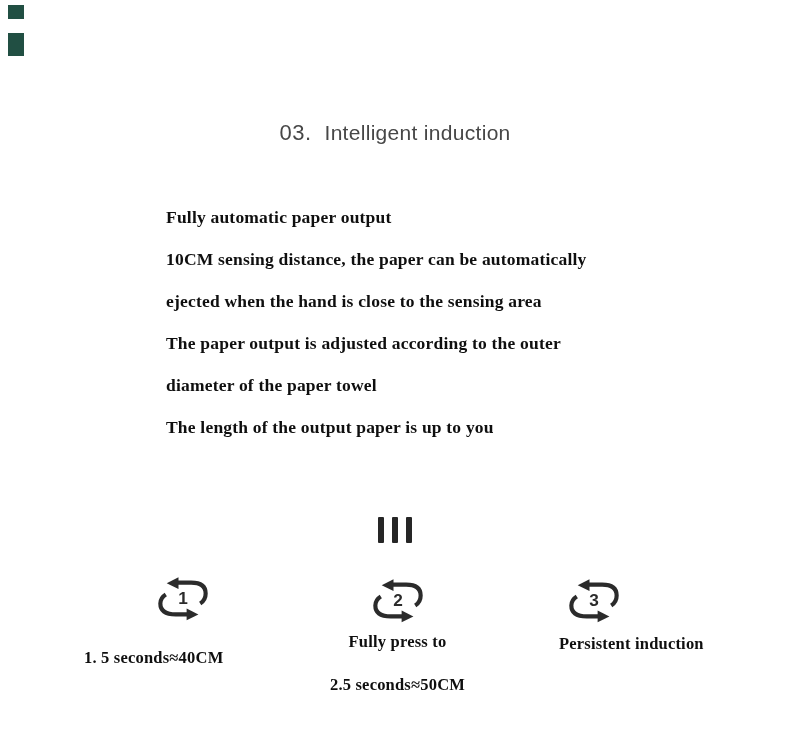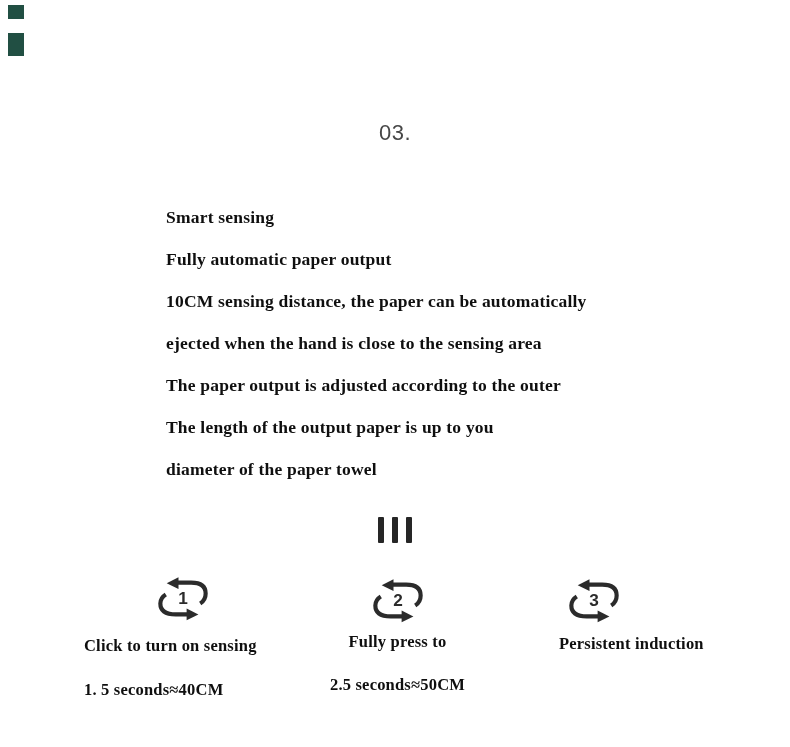--- a/index.html
+++ b/index.html
@@ -65,49 +65,48 @@
   }
 </style>
 </head>
 <body>
 
 <div class="corner-marker m1"></div>
 <div class="corner-marker m2"></div>
 
 <div class="title">
   <span class="title-number">03.</span>
+  <span class="title-text">Intelligent induction</span>
 </div>
 
 <div class="body-block">
-  <div class="body-line">Smart sensing</div>
   <div class="body-line">Fully automatic paper output</div>
   <div class="body-line">10CM sensing distance, the paper can be automatically</div>
   <div class="body-line">ejected when the hand is close to the sensing area</div>
   <div class="body-line">The paper output is adjusted according to the outer</div>
+  <div class="body-line">diameter of the paper towel</div>
   <div class="body-line">The length of the output paper is up to you</div>
-  <div class="body-line">diameter of the paper towel</div>
 </div>
 
 <div class="separator">
   <div class="bar"></div>
   <div class="bar"></div>
   <div class="bar"></div>
 </div>
 
 <div class="feature f1">
   <div class="icon-wrap">
     <svg class="loop-icon" width="58" height="50" viewBox="0 0 64 50" aria-hidden="true">
       <path class="stroke" d="M 26 7 H 41 C 52 7 57 11 57 19 C 57 24 55 27.5 51 30"></path>
       <polygon class="head" points="27,1 14,7.5 27,14"></polygon>
       <path class="stroke" d="M 13 20 C 9 22.5 7 26 7 30 C 7 38 13 42 24 42 H 37"></path>
       <polygon class="head" points="36,35.5 49,42 36,48.5"></polygon>
       <text class="num" x="32" y="31" text-anchor="middle">1</text>
     </svg>
   </div>
-  <div class="cap cap1">Click to turn on sensing</div>
   <div class="cap cap2">1. 5 seconds≈40CM</div>
 </div>
 
 <div class="feature f2">
   <div class="icon-wrap">
     <svg class="loop-icon" width="58" height="50" viewBox="0 0 64 50" aria-hidden="true" style="margin:0 auto;">
       <path class="stroke" d="M 26 7 H 41 C 52 7 57 11 57 19 C 57 24 55 27.5 51 30"></path>
       <polygon class="head" points="27,1 14,7.5 27,14"></polygon>
       <path class="stroke" d="M 13 20 C 9 22.5 7 26 7 30 C 7 38 13 42 24 42 H 37"></path>
       <polygon class="head" points="36,35.5 49,42 36,48.5"></polygon>

